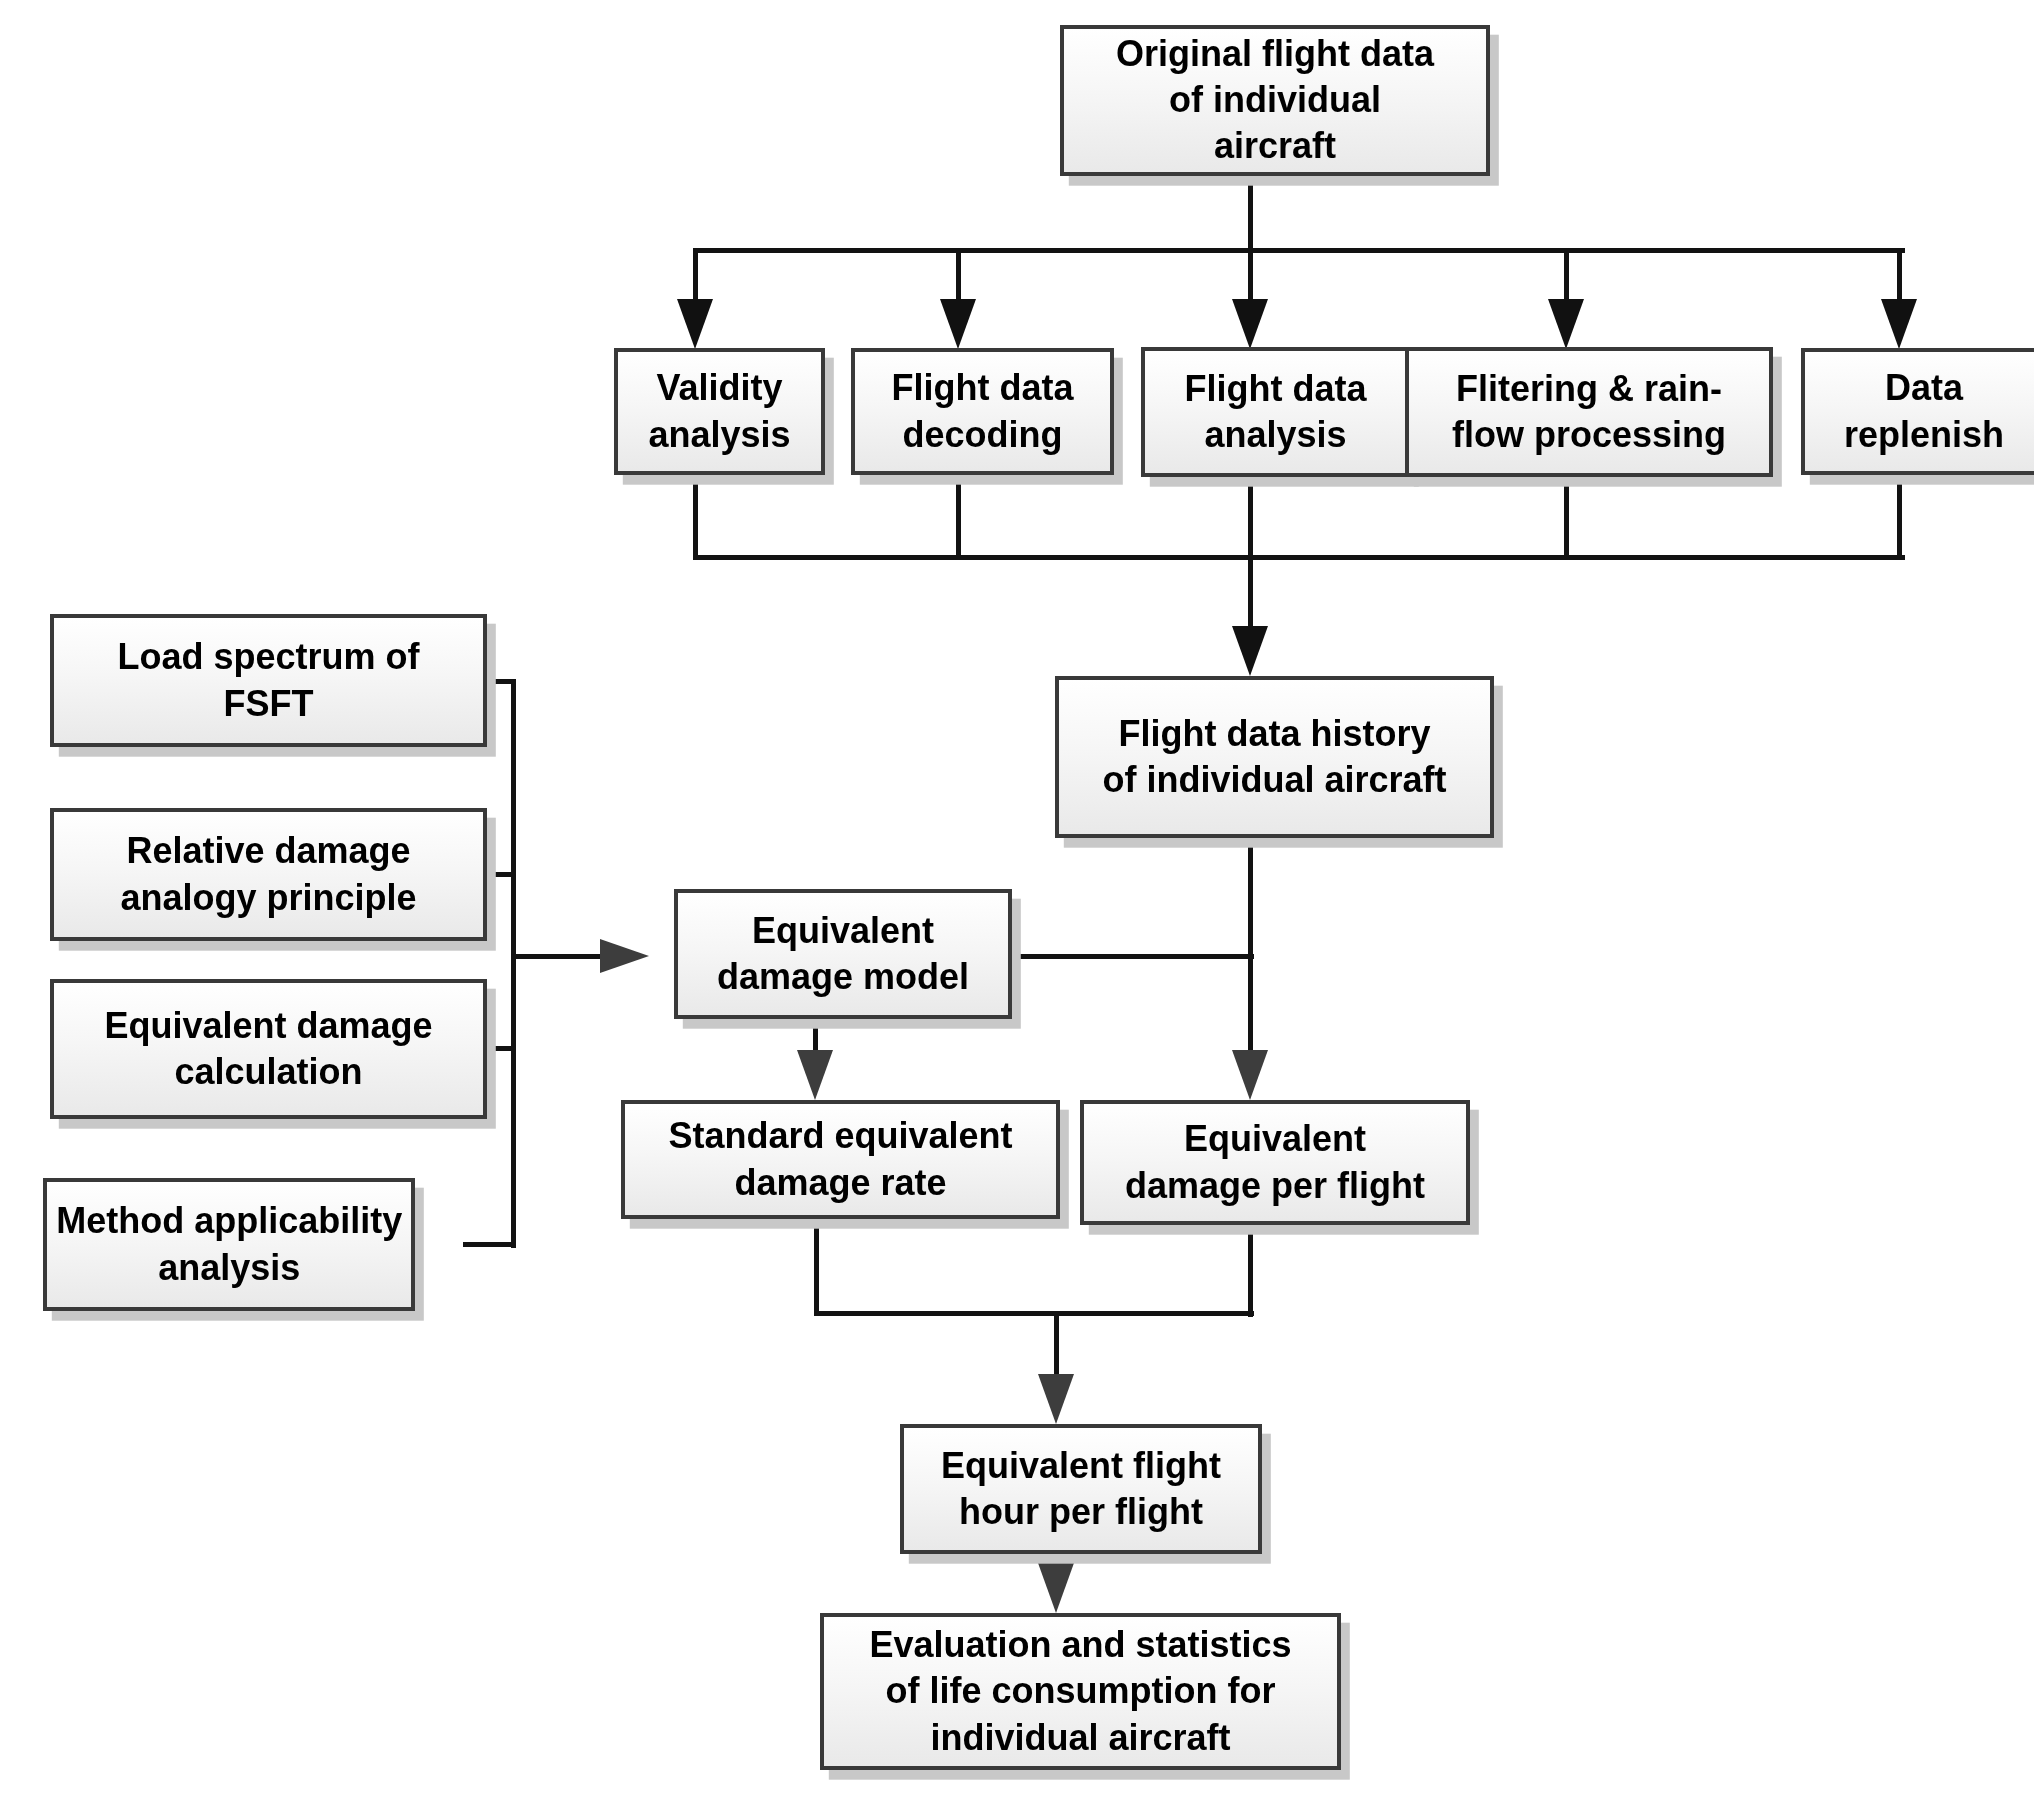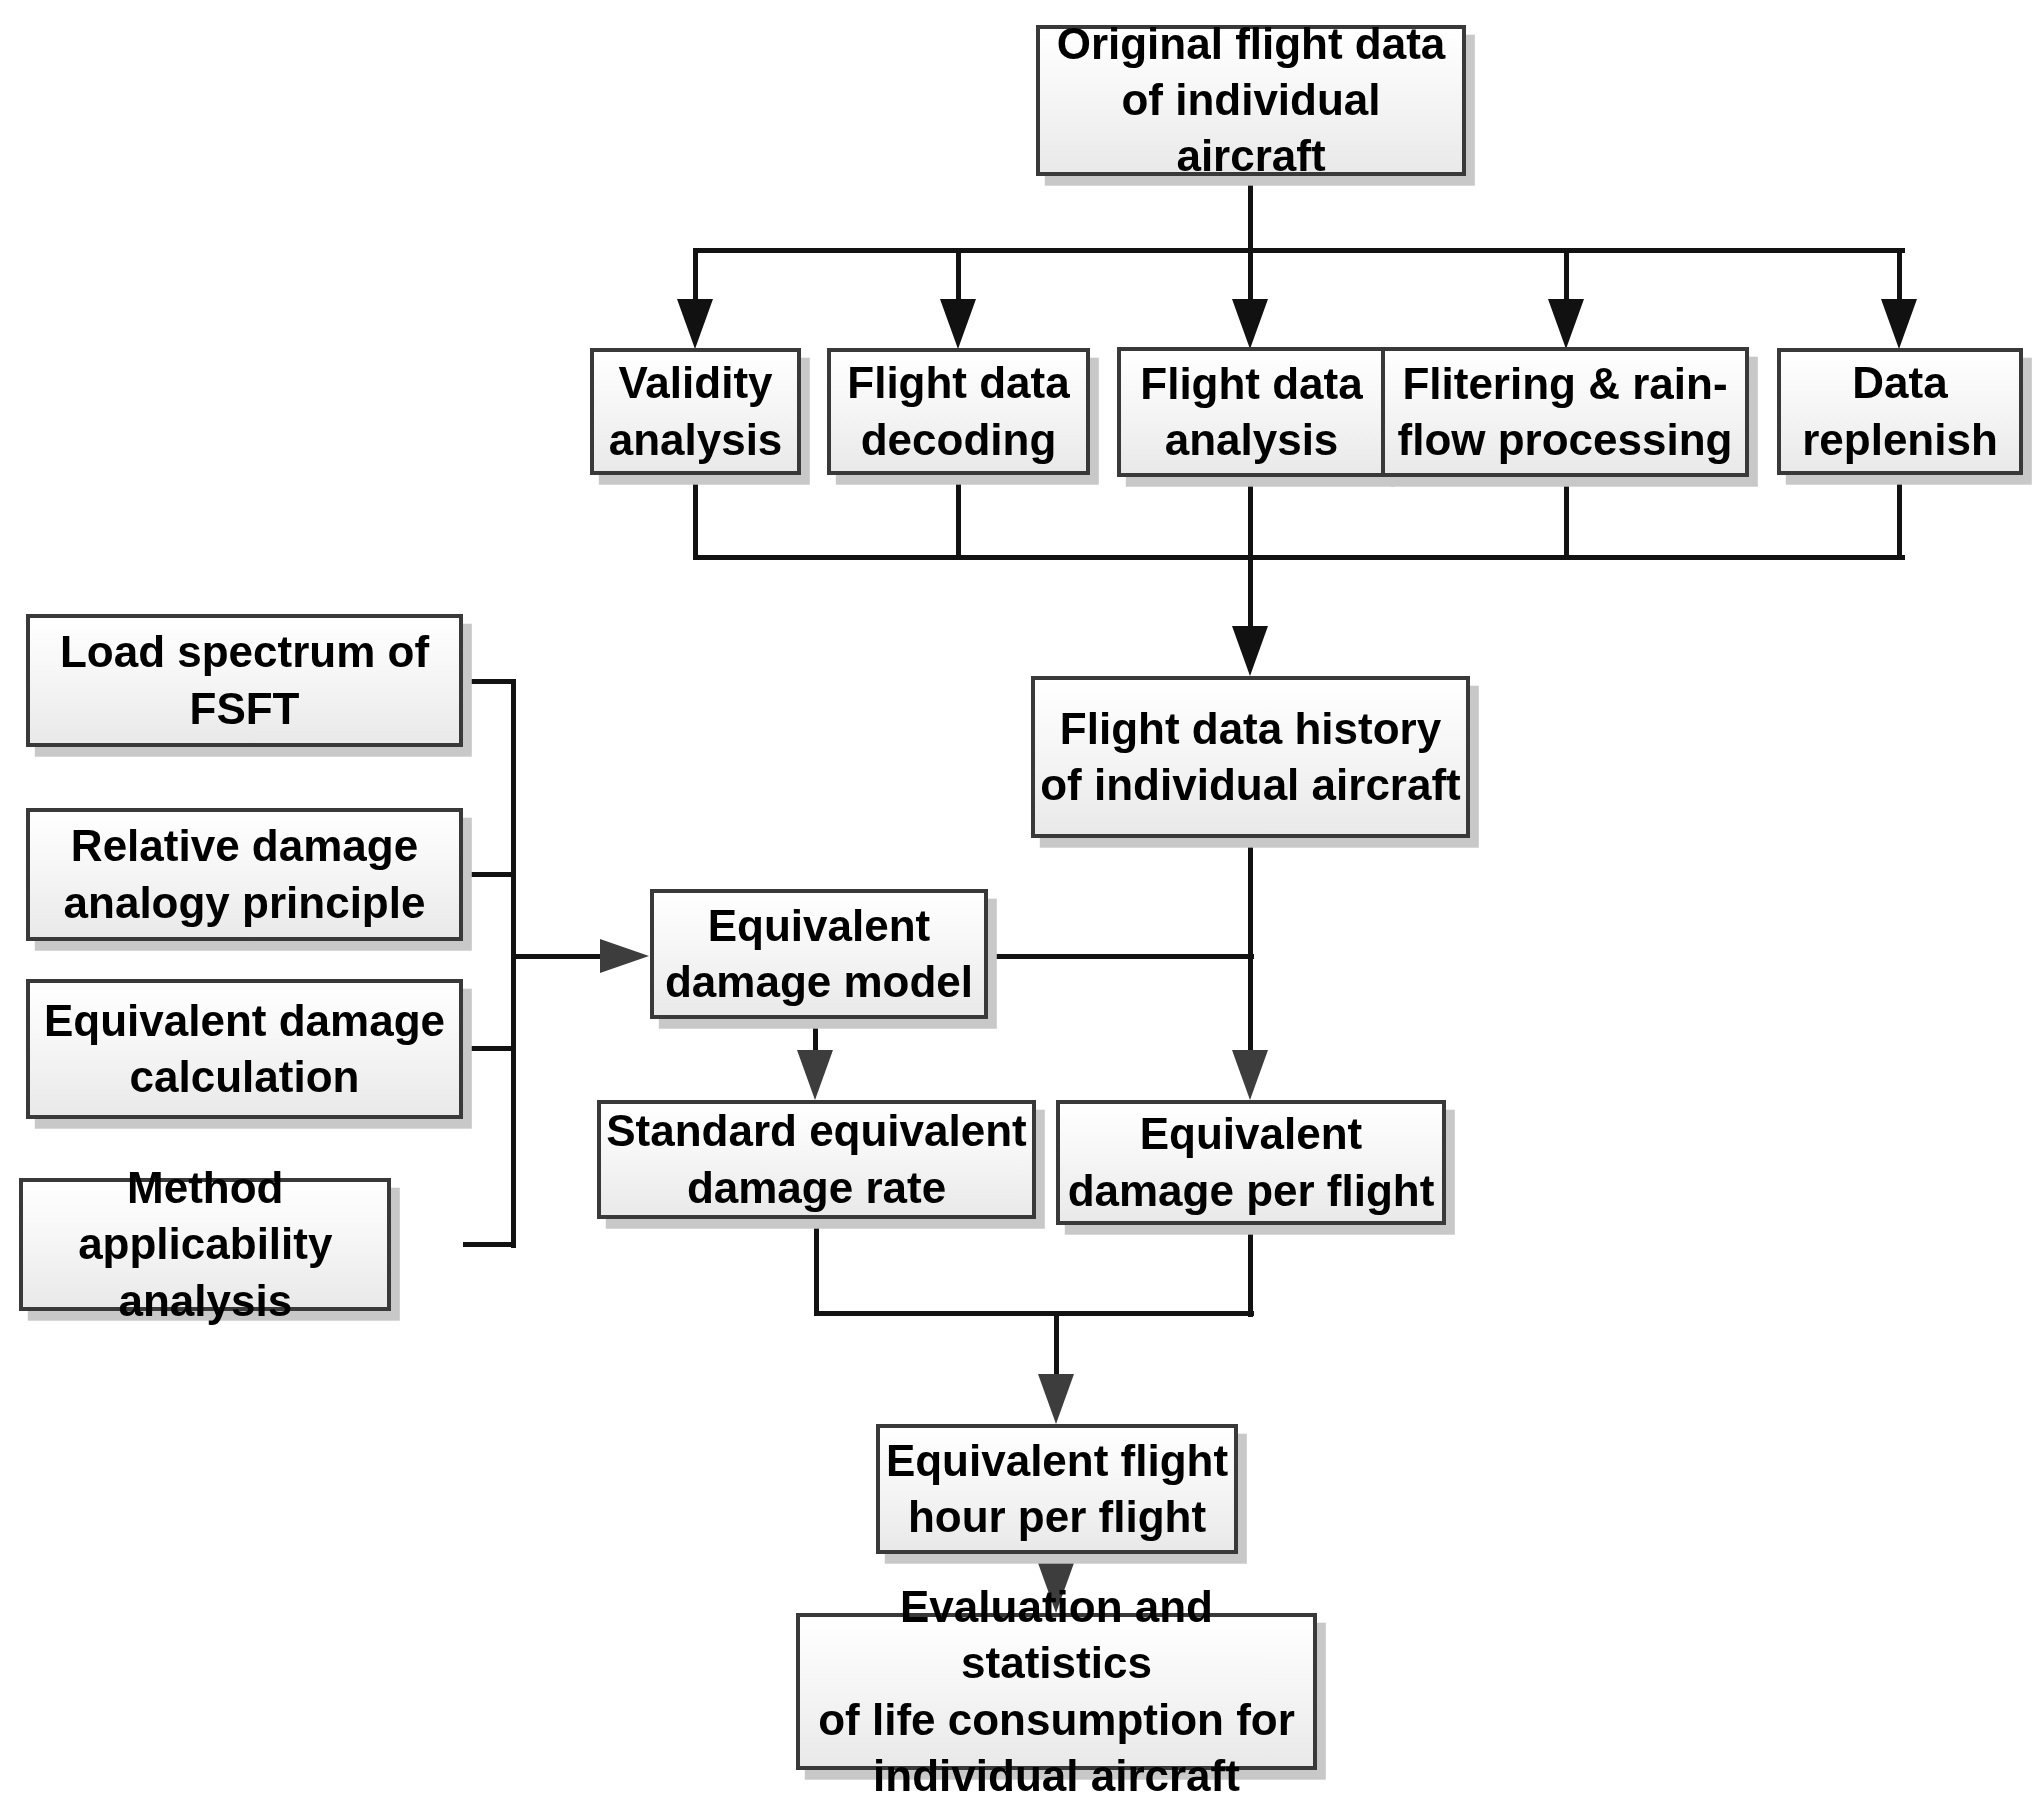--- a/index.html
+++ b/index.html
@@ -11,23 +11,24 @@
     overflow:hidden;
   }
   .node{
     position:absolute;
     box-sizing:border-box;
     border:4.4px solid #393939;
     background:linear-gradient(180deg,#ffffff 0%,#f6f6f6 45%,#e9e9e9 100%);
     box-shadow:8.8px 9.7px 0 #c8c8c8;
     display:flex;align-items:center;justify-content:center;
     text-align:center;
-    font-weight:700;font-size:44px;line-height:1.28;color:#000;
+    font-weight:700;font-size:36px;line-height:1.28;color:#000;
     white-space:pre-line;
     padding:1.8px 3.5px;
+    margin-left:24px;
   }
   .line{position:absolute;background:#121212;}
   .h{height:5.3px;}
   .v{width:5.3px;}
   .ah-d{position:absolute;width:0;height:0;
         border-left:18.4px solid transparent;border-right:18.4px solid transparent;
         border-top:50px solid #111111;}
   .ah-d.gray{border-top-color:#3d3d3d;}
   .ah-r{position:absolute;width:0;height:0;
         border-top:17.6px solid transparent;border-bottom:17.6px solid transparent;

